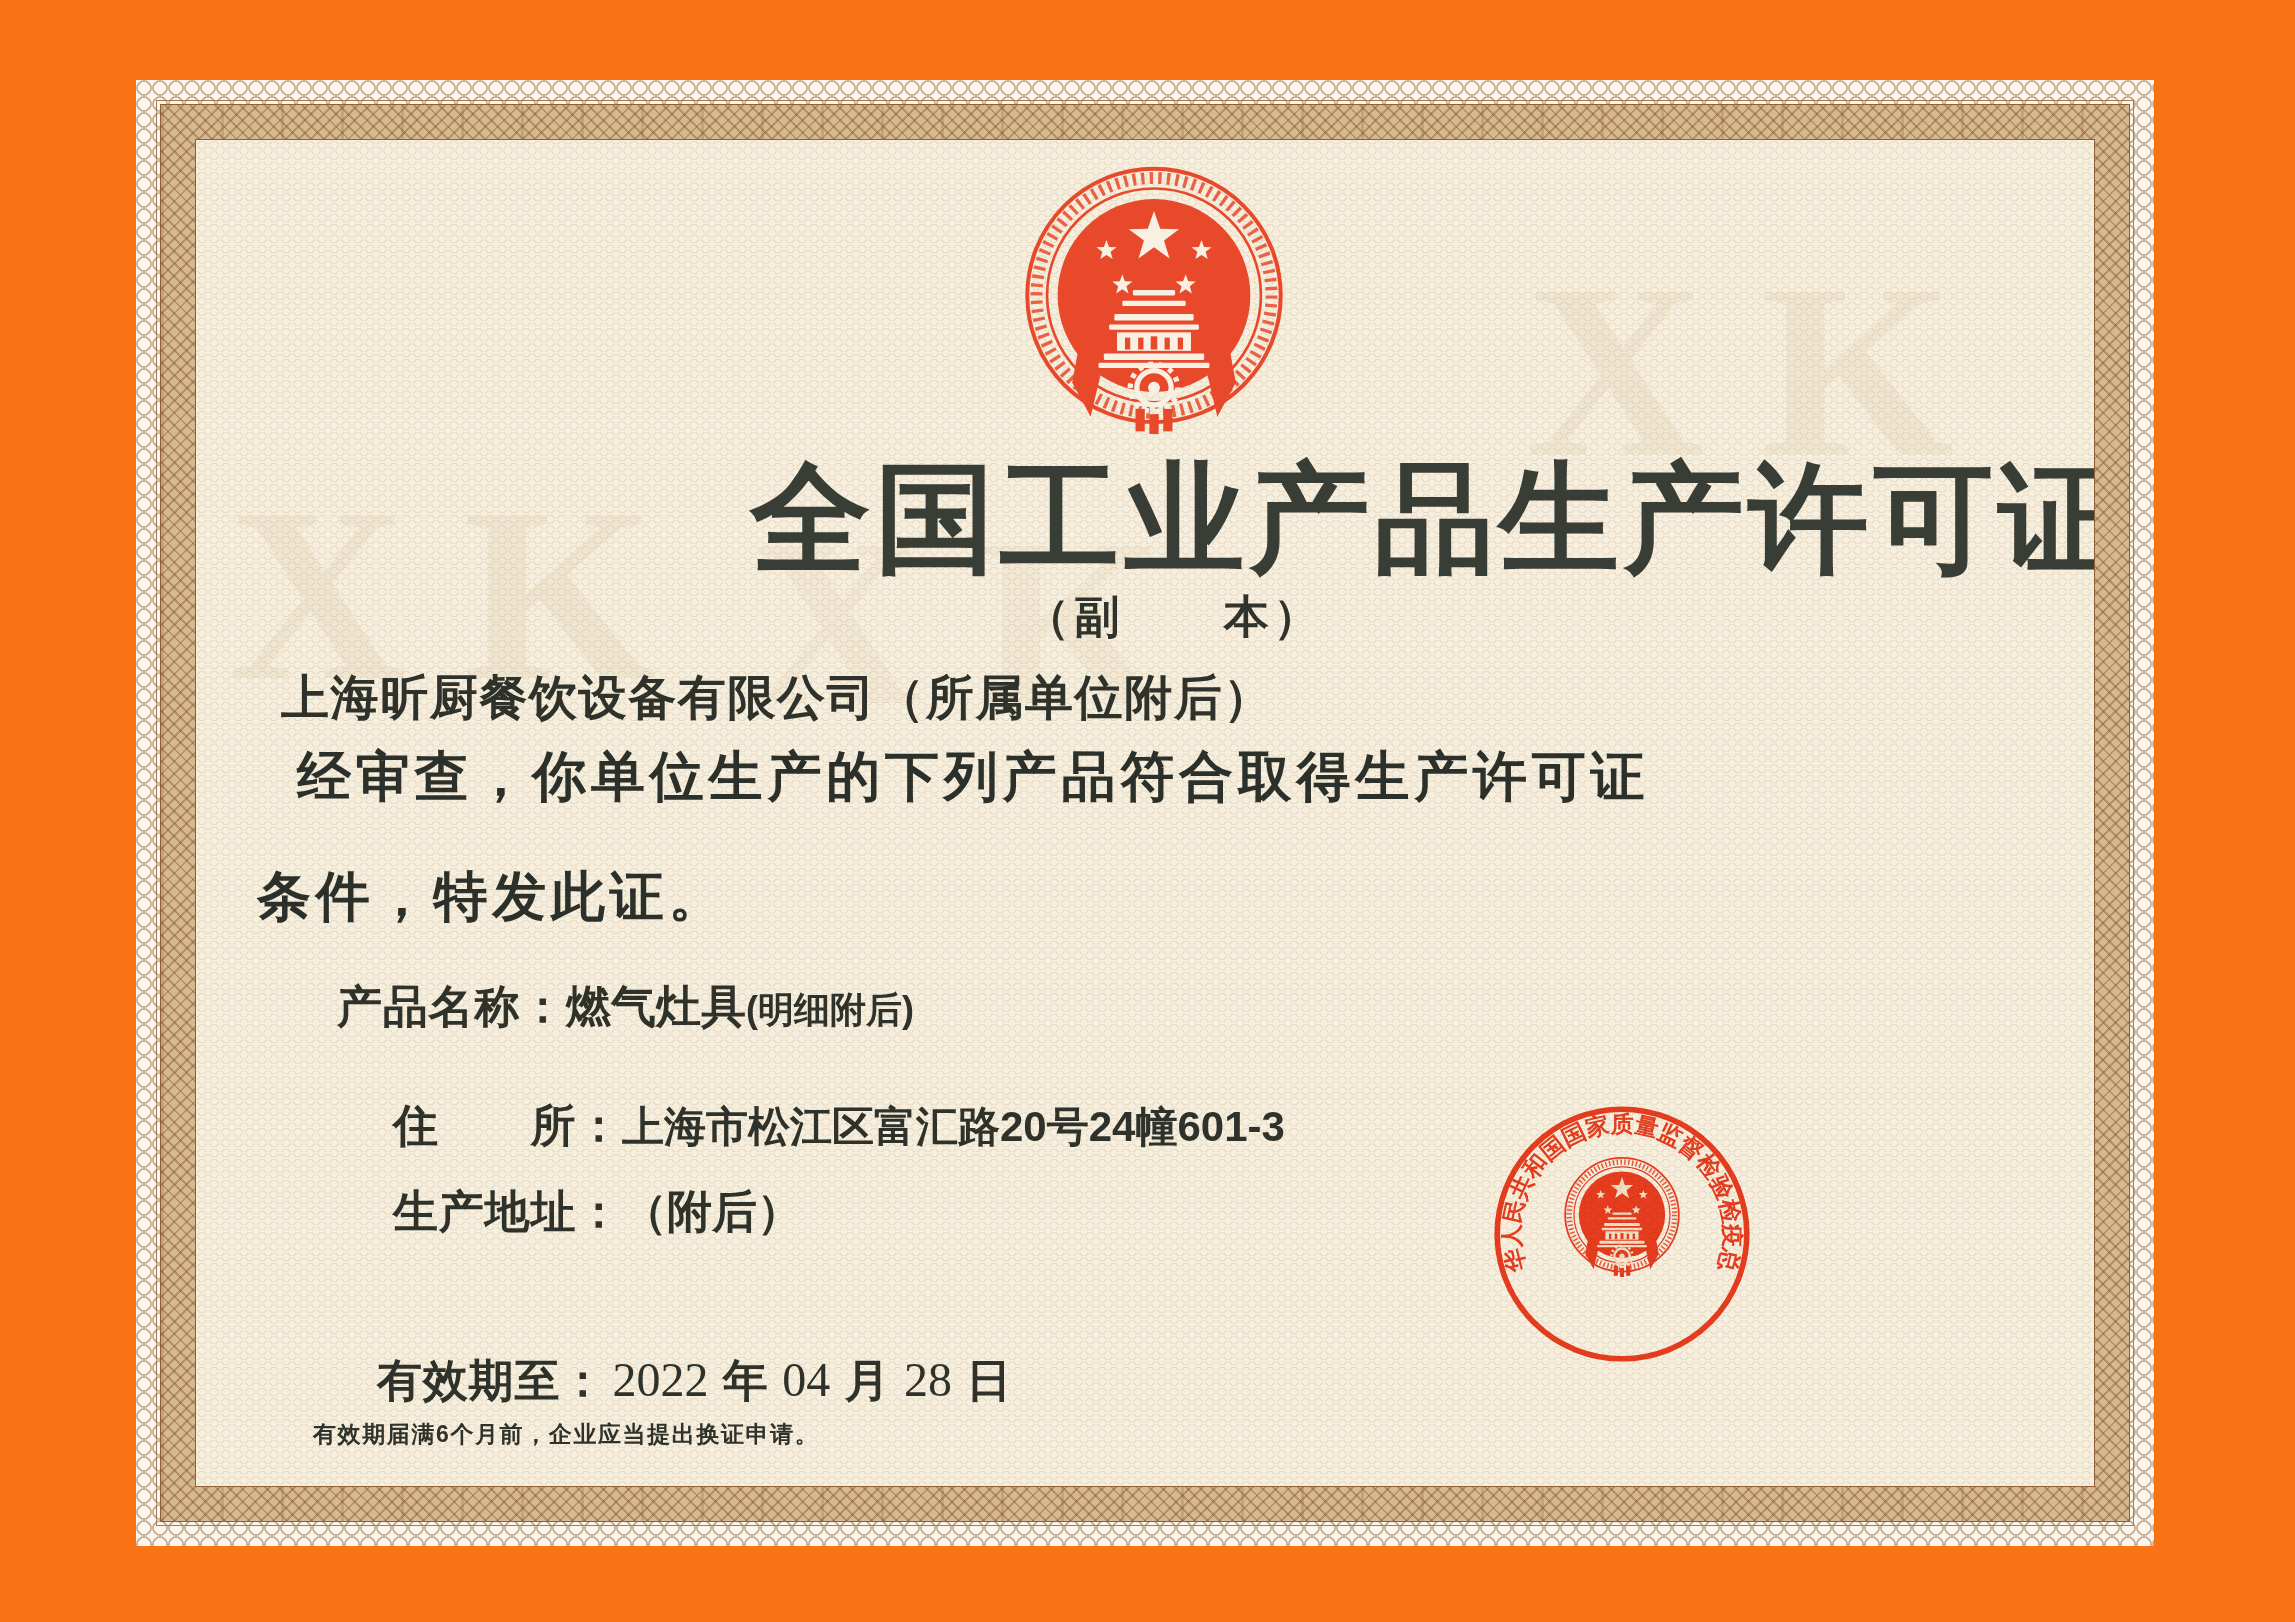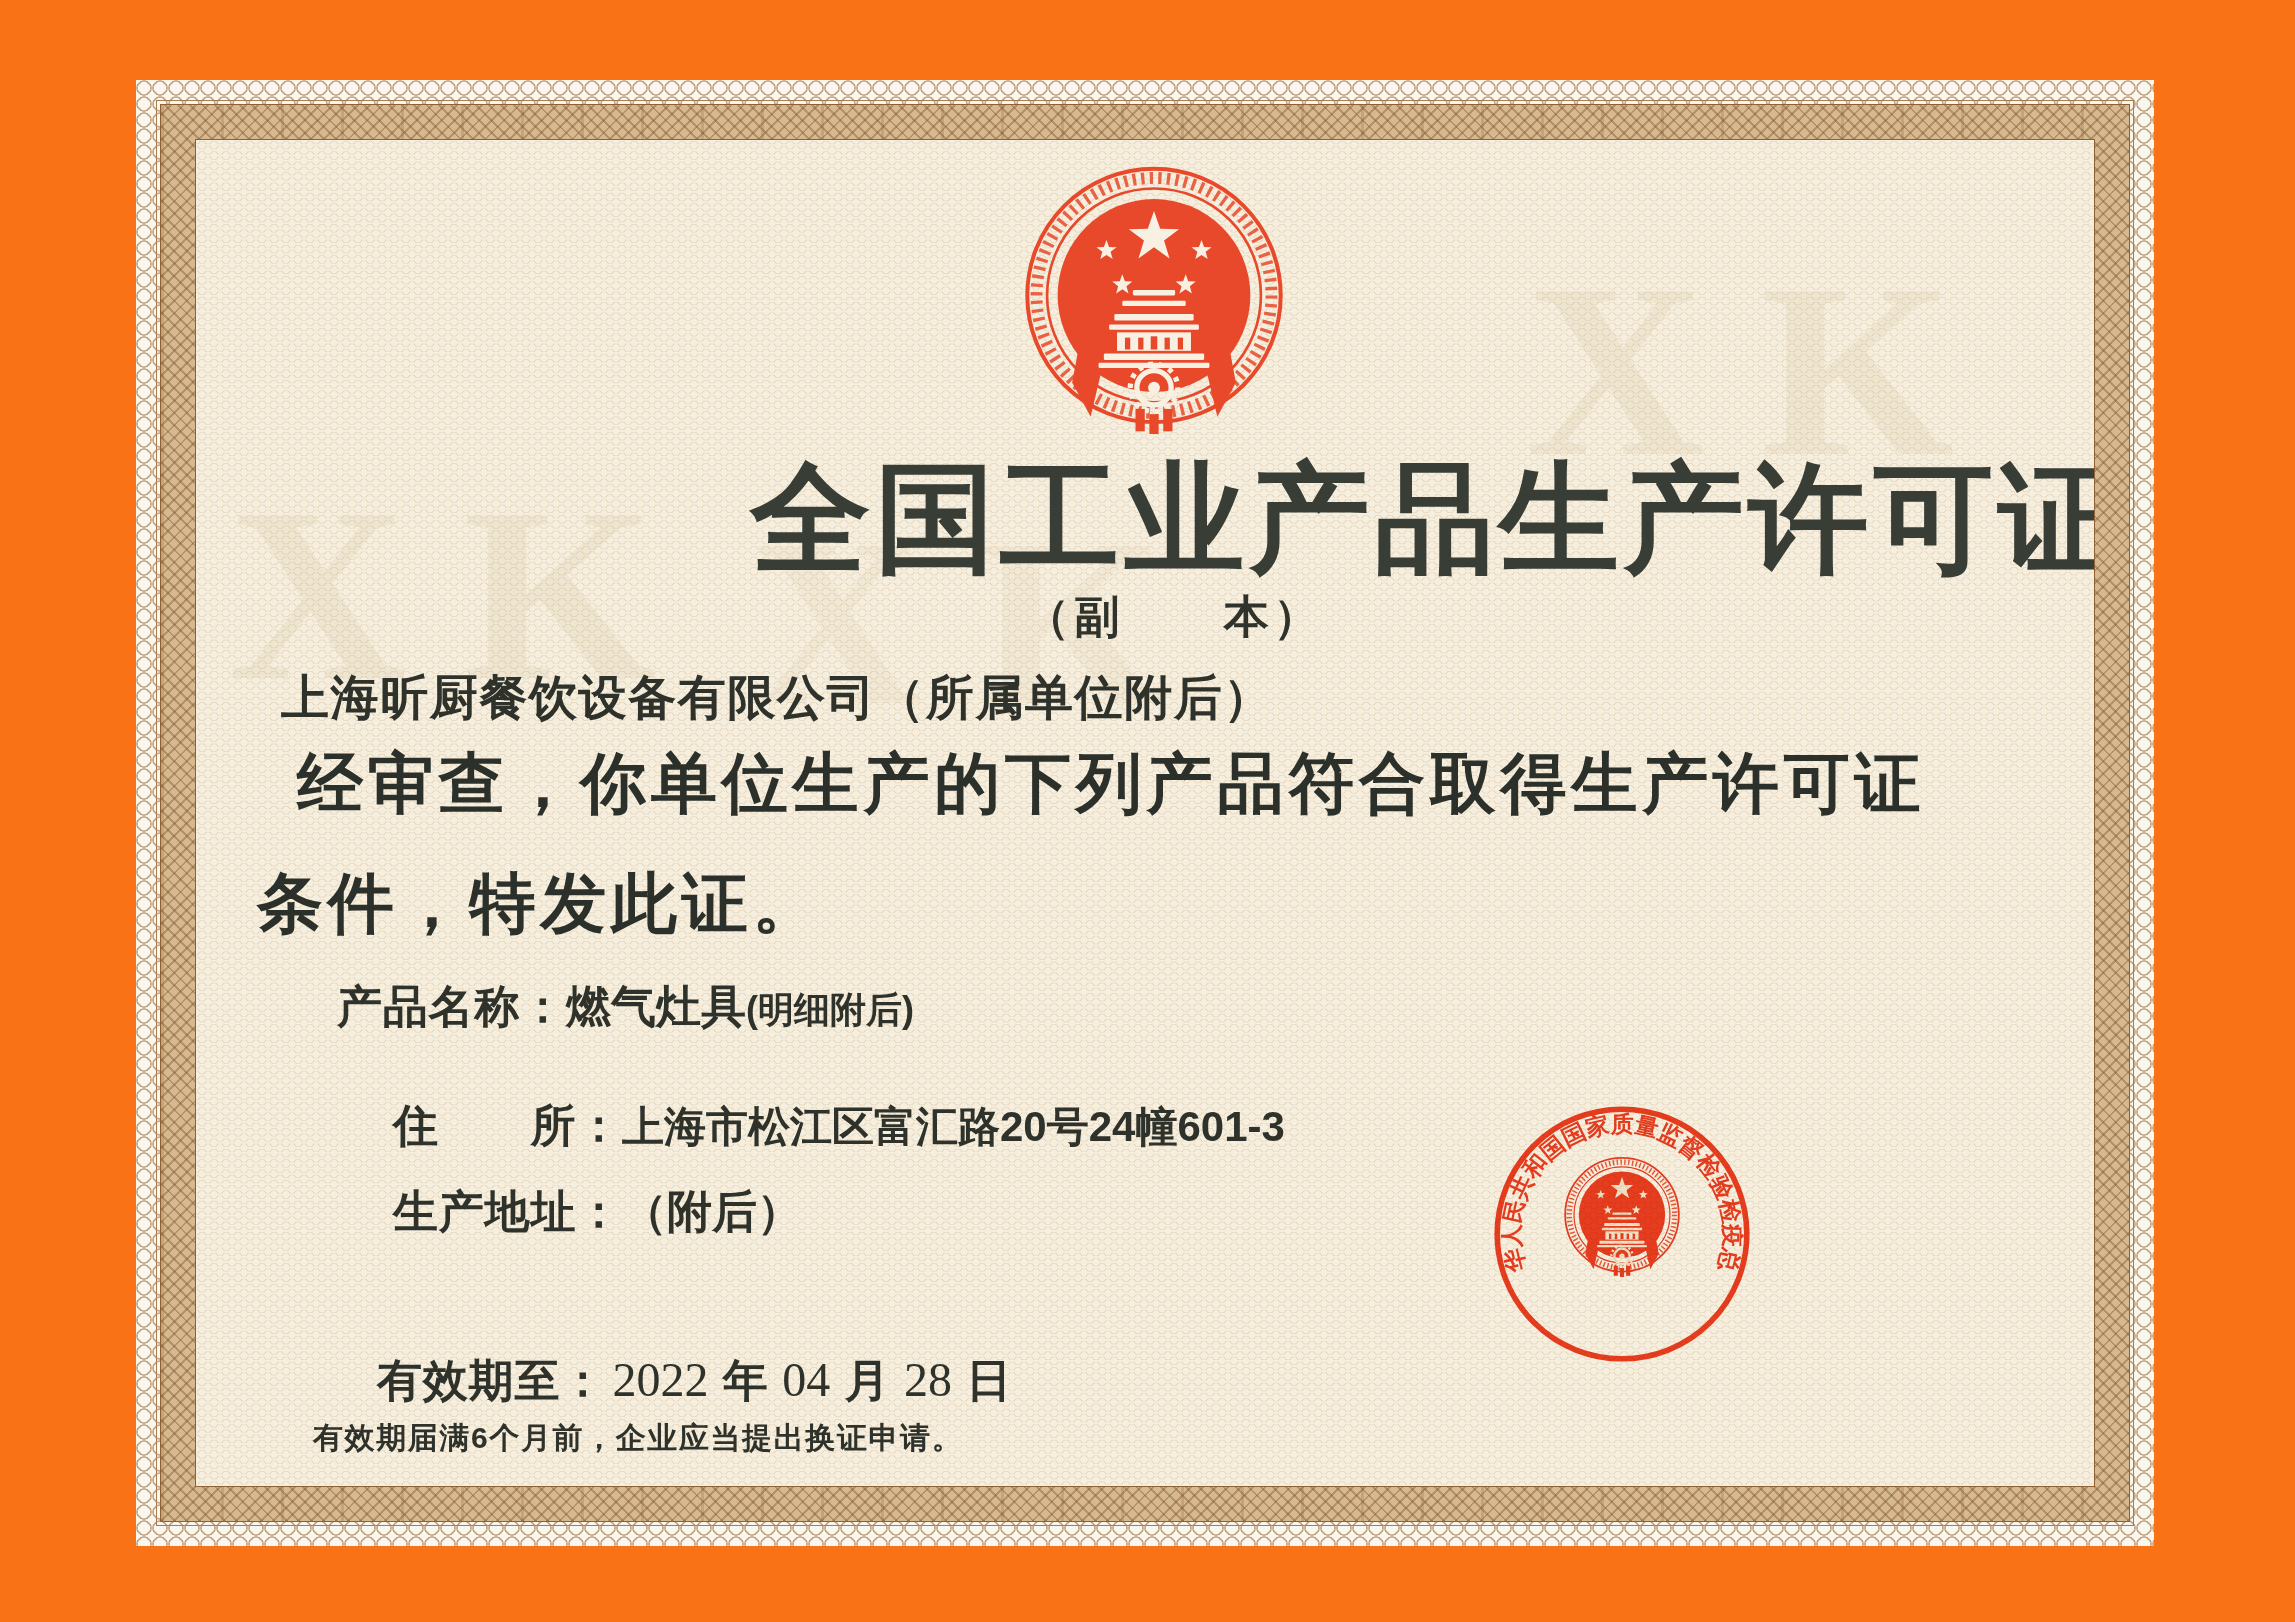--- a/index.html
+++ b/index.html
@@ -59,40 +59,40 @@
     font-family:"Liberation Serif", serif;
     font-size:120px; font-weight:bold; letter-spacing:4.8px; color:#383d35;
     z-index:2;
   }
   .subtitle {
     top:453px; left:0; width:100%; text-align:center;
     transform:translateX(29px);
     font-size:45px; font-weight:bold; letter-spacing:4.8px; color:#2f332c; z-index:2;
   }
   .company { left:85px; top:532px; font-size:48px; font-weight:bold; letter-spacing:1.6px; z-index:2; }
-  .para    { font-family:"Liberation Serif", serif; font-size:66px; font-weight:bold; letter-spacing:4.8px; color:#2c302a; z-index:2; }
+  .para    { font-family:"Liberation Serif", serif; font-size:54px; font-weight:bold; letter-spacing:4.8px; color:#2c302a; z-index:2; }
   .para1   { left:101px; top:608px; }
   .para2   { left:61px;  top:728px; }
 
   .fieldline { z-index:2; }
   .flabel { font-size:45px; font-weight:bold; letter-spacing:0.8px; }
   .fvalue { font-size:45px; font-weight:bold; }
   .fnote  { font-size:36px; font-weight:bold; }
   .serifv { font-family:"Liberation Serif", serif; font-weight:normal; letter-spacing:1.6px; }
 
   .l-product { left:141px; top:836px;margin-top:7px; }
   .l-addr    { left:197px; top:962px; }
   .l-addr .fvalue { font-size:42px; }
   .l-site    { left:197px; top:1048px; }
   .l-certno  { left:201px; top:1129px; }
   .l-certno .fvalue { font-size:46px; }
   .l-valid   { left:181px; top:1214px; }
   .l-valid .num  { font-family:"Liberation Serif", serif; font-size:48px; margin:0 6.4px; }
   .l-valid .unit { font-size:45px; font-weight:bold; margin:0 8px; }
-  .note { left:117px; top:1282px; font-size:30px; font-weight:bold; letter-spacing:1.6px; z-index:2; }
+  .note { left:117px; top:1282px; font-size:23px; font-weight:bold; letter-spacing:1.6px; z-index:2; }
 
   .issue { left:1090px; top:1213px; z-index:3; }
   .issue span { display:inline-block; }
   .issue .num  { font-family:"Liberation Serif", serif; font-size:46px; }
   .issue .unit { font-size:45px; font-weight:bold; }
   .iy { margin-left:50px; }
   .im-num { margin-left:95px; }
   .im { margin-left:30px; }
   .id-num { margin-left:87px; }
   .idu { margin-left:27px; }

